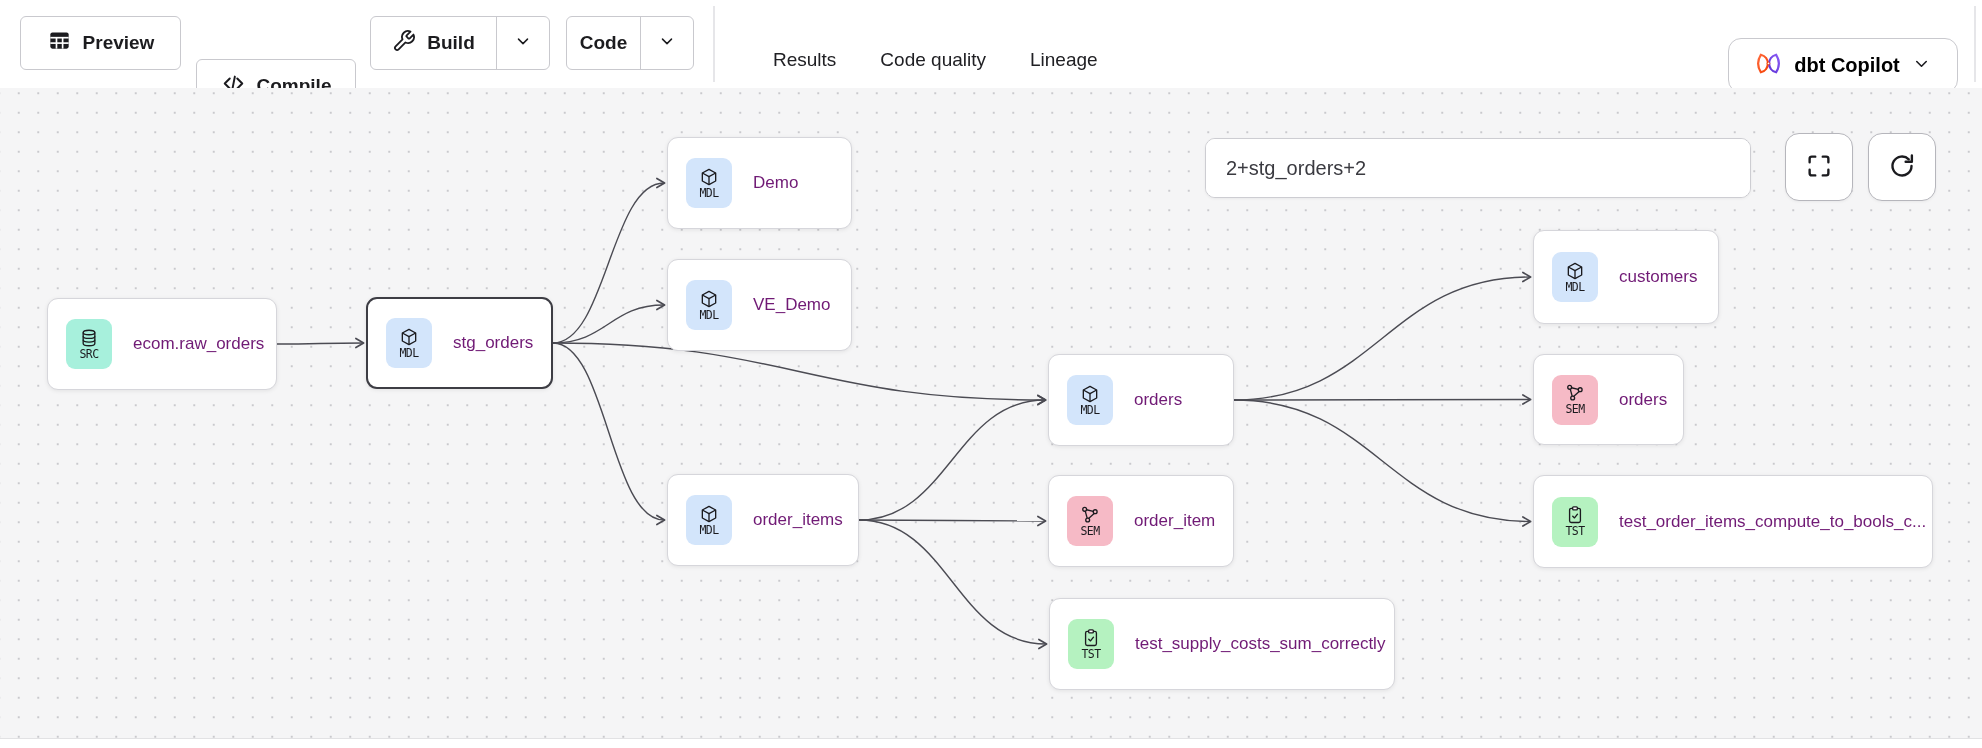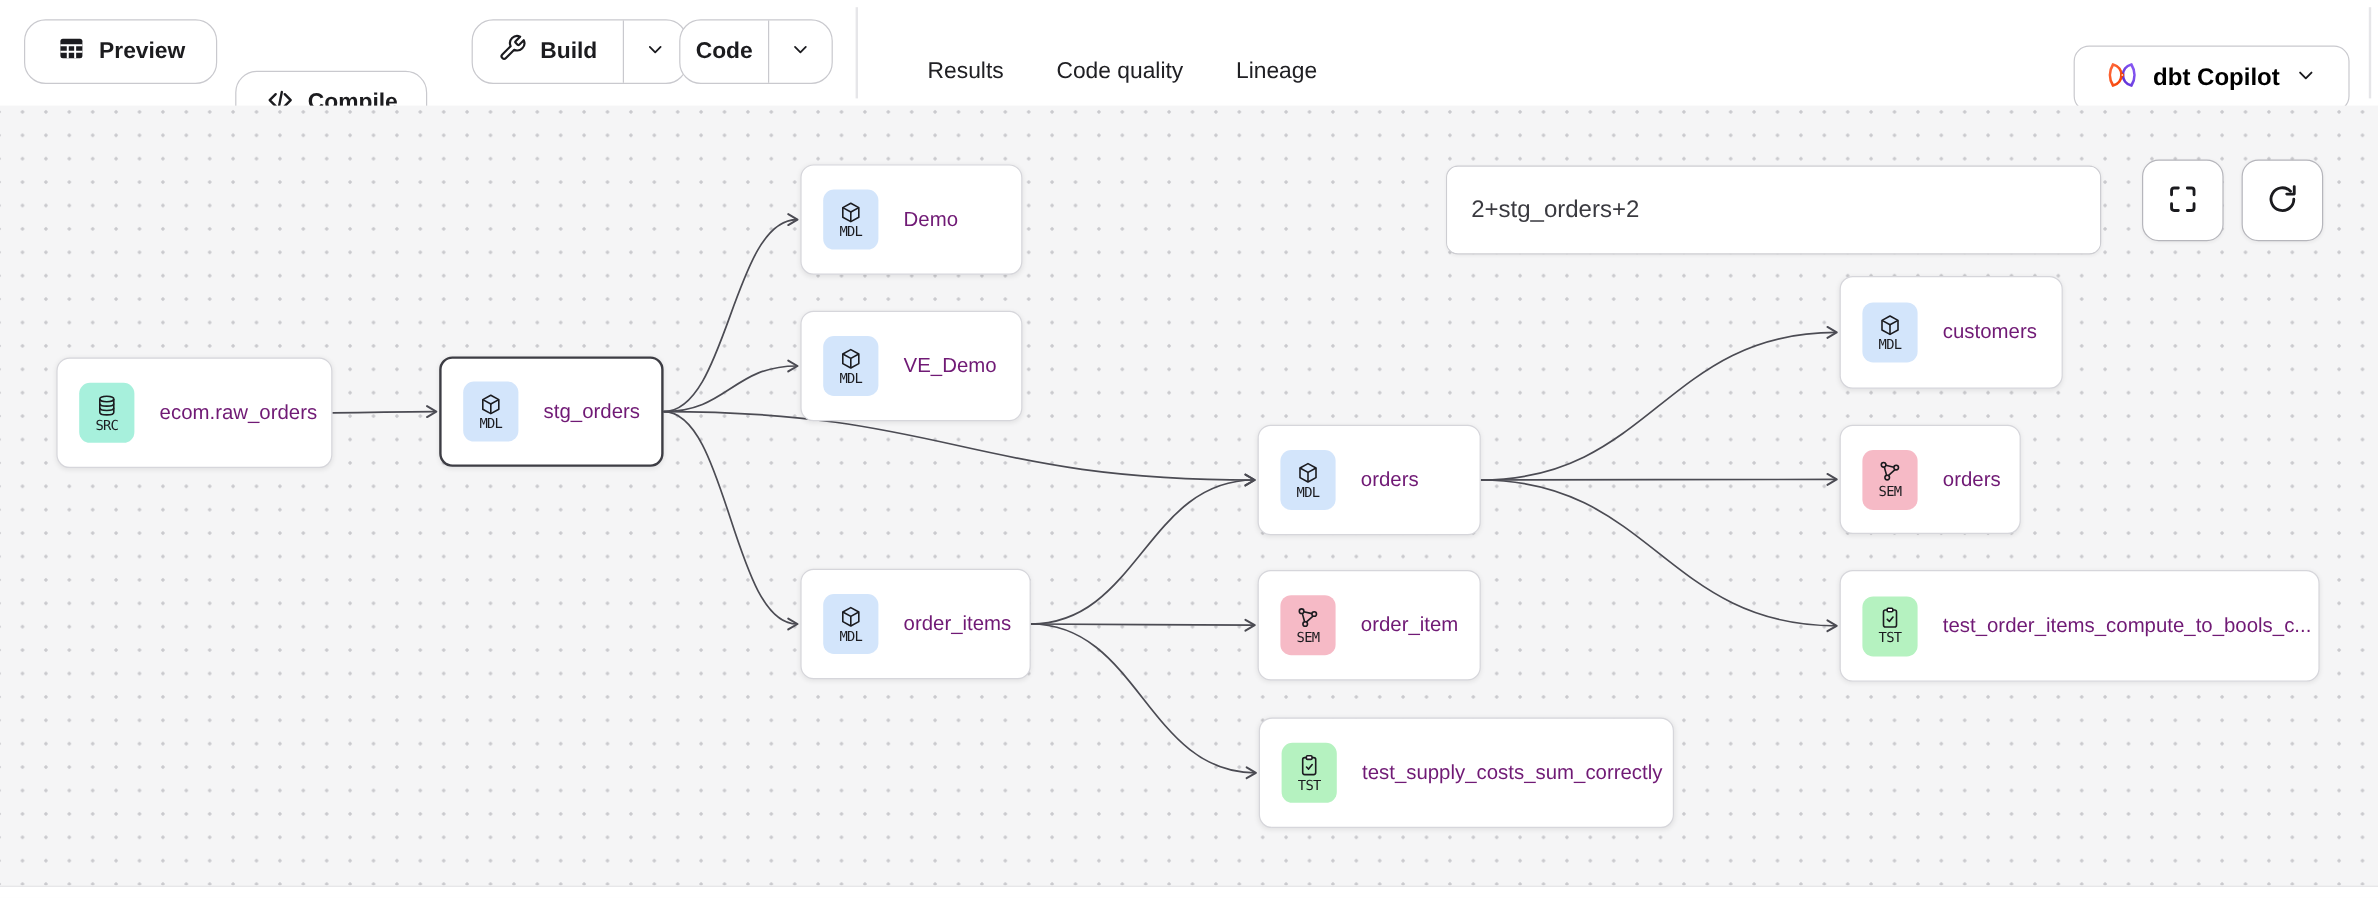--- a/index.html
+++ b/index.html
@@ -11,21 +11,21 @@
   .top-hairline { position:absolute; top:2px; left:0; width:100%; height:1.5px; background:#e7e7e9; }
   .top-tick { position:absolute; top:0; height:3.5px; background:#9a9aa0; opacity:.75; border-radius:1px; }
 
   
   .topbar { position:absolute; top:0; left:0; width:1982px; height:88px; background:#fff; }
   .vdiv { position:absolute; left:713px; top:6px; height:76px; width:1.5px; background:#e6e6e9; }
   .vdiv-right { position:absolute; left:1974px; top:6px; height:76px; width:1.5px; background:#e6e6e9; }
 
   .btn, .btn-group {
     position:absolute; top:16px; height:54px; background:#fff;
-    border:1.5px solid #c9c9ce; border-radius:18px; cursor:pointer;
+    border:1.5px solid #c9c9ce; border-radius:6px; cursor:pointer;
   }
   .btn { display:flex; align-items:center; justify-content:center; gap:11px;
          font-size:19px; font-weight:600; color:#1c1c1f; }
   .btn-group { display:flex; align-items:stretch; }
   .btn-main { display:flex; align-items:center; justify-content:center; gap:11px;
               flex:1; font-size:19px; font-weight:600; cursor:pointer; }
   .btn-caret { width:53px; border-left:1.5px solid #c9c9ce; display:flex;
                align-items:center; justify-content:center; cursor:pointer; }
   .btn svg, .btn-main svg { flex:0 0 auto; }
 
@@ -53,21 +53,21 @@
   .node.selected { border:2.5px solid #3d3d44; }
   .badge { width:46px; height:50px; border-radius:9px; flex:0 0 auto;
            display:flex; flex-direction:column; align-items:center; justify-content:center; }
   .badge svg { width:20px; height:20px; }
   .badge-label { font-family:"DejaVu Sans Mono", monospace; font-size:11.5px;
                  letter-spacing:-.6px; color:#1b1b1f; margin-top:-1px; }
   .node-label { font-size:17px; color:#701a75; white-space:nowrap; overflow:hidden;
                 padding-right:14px; }
 
   
-  .selector { position:absolute; left:1205px; top:50px; width:546px; height:74px;
+  .selector { position:absolute; left:1205px; top:50px; width:546px; height:60px;
               background:#fff; border:1.5px solid #cdcdd2; border-radius:10px;
               display:flex; overflow:hidden; box-shadow:0 1px 3px rgba(0,0,0,.05); }
   .selector-input { flex:1; border:none; outline:none; padding:0 20px; font-size:20px;
                     color:#3a3a40; font-family:"Liberation Sans", sans-serif; background:#fff; }
   .selector-btn { width:203px; border:none; border-left:1.5px solid #cdcdd2; background:#fff;
                   display:flex; align-items:center; justify-content:center;
                   font-size:20px; font-weight:600; color:#1c1c1f; cursor:pointer;
                   font-family:"Liberation Sans", sans-serif; }
   .icon-btn { position:absolute; top:45px; width:68px; height:68px; background:#fff;
               border:1.5px solid #b6b6bc; border-radius:14px; display:flex;
@@ -108,21 +108,21 @@
       <span>
         <svg width="25" height="25" viewBox="0 0 24 24" fill="none" stroke="#1b1b1f" stroke-width="1.9" stroke-linecap="round" stroke-linejoin="round">
             <path d="M8.4 7.2 3.6 12l4.8 4.8"></path>
             <path d="M15.6 7.2 20.4 12l-4.8 4.8"></path>
             <path d="M13.3 5.4 10.7 18.6"></path>
           </svg>
       </span>
       <span>Compile</span>
     </button>
 
-    <div class="btn-group" style="left:370px;width:180px;margin-left:23px;">
+    <div class="btn-group" style="left:370px;width:180px;">
       <div class="btn-main">
         <span>
           <svg width="24" height="24" viewBox="0 0 24 24" fill="none" stroke="#1b1b1f" stroke-width="1.8" stroke-linecap="round" stroke-linejoin="round">
               <path d="M14.7 6.3a1 1 0 0 0 0 1.4l1.6 1.6a1 1 0 0 0 1.4 0l3.77-3.77a6 6 0 0 1-7.94 7.94l-6.91 6.91a2.12 2.12 0 0 1-3-3l6.91-6.91a6 6 0 0 1 7.94-7.94l-3.76 3.76z"></path>
             </svg>
         </span>
         <span>Build</span>
       </div>
       <div class="btn-caret">
         <span>

